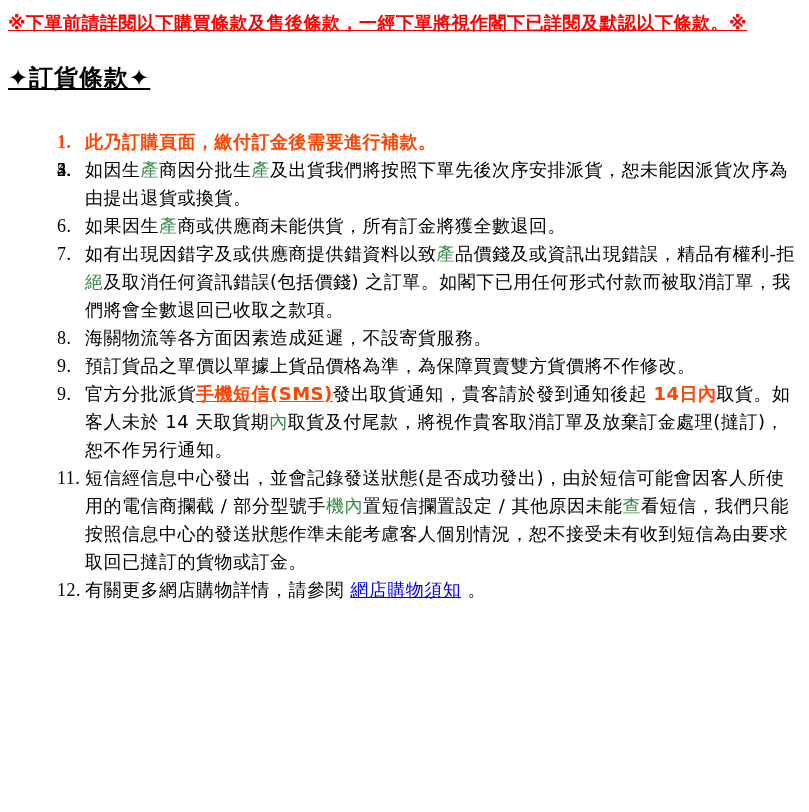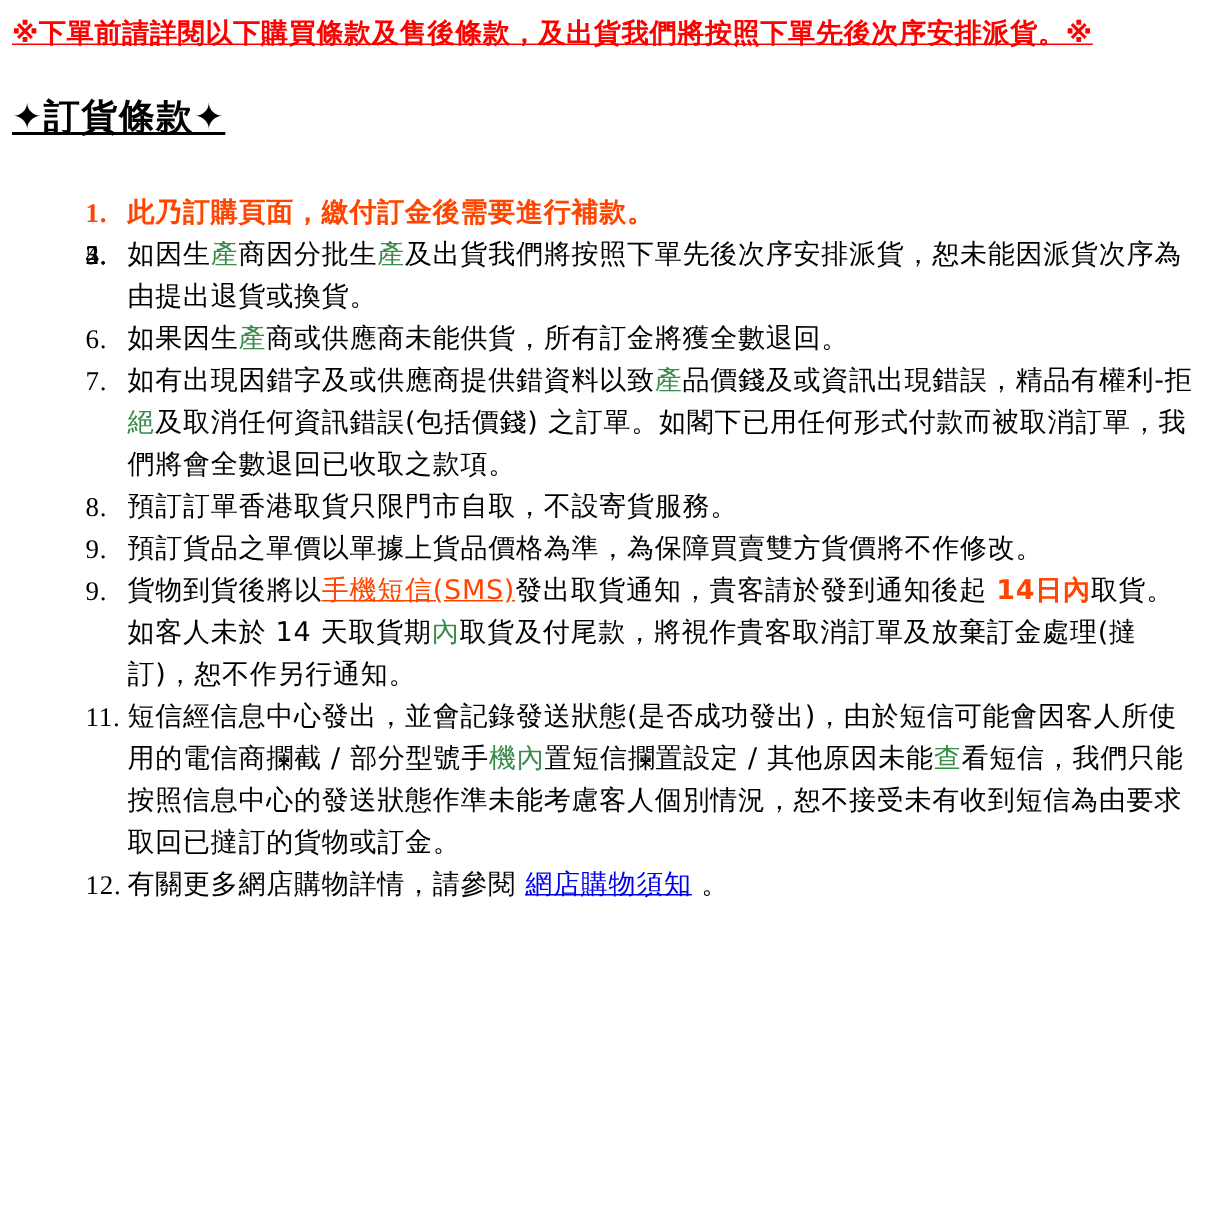--- a/index.html
+++ b/index.html
@@ -49,52 +49,52 @@
   }
 
   .seg.normal { color: #000000; }
   .num.highlight,
   .seg.highlight {
     color: #ff4500;
     font-weight: bold;
   }
   .seg.highlight-underline {
     color: #ff4500;
-    font-weight: normal;
+    font-weight: bold;
     text-decoration: underline;
   }
   .seg.link {
     color: #0000ee;
     cursor: pointer;
   }
   
   .alt {
     color: #3a8a4a;
     font-family: "DejaVu Serif", "Liberation Serif", serif;
   }
 </style>
 </head>
 <body>
 
 <div class="page">
 
-  <div class="warning">※下單前請詳閱以下購買條款及售後條款，及出貨我們將按照下單先後次序安排派貨。※</div>
+  <div class="warning">※下單前請詳閱以下購買條款及售後條款，一經下單將視作閣下已詳閱及默認以下條款。※</div>
 
   <div>
     <span class="section-title">✦訂貨條款✦</span>
   </div>
 
   <div class="terms">
       <div class="term"><span class="num highlight">1.</span><span><span class="seg highlight">此乃訂購頁面，繳付訂金後需要進行補款。</span></span></div>
       <div class="term"><span class="num">2.</span></div>
       <div class="term"><span class="num">3.</span></div>
       <div class="term"><span class="num">4.</span></div>
       <div class="term"><span class="num">5.</span><span><span class="seg normal">如因生<span class="alt">產</span>商因分批生<span class="alt">產</span>及出貨我們將按照下單先後次序安排派貨，恕未能因派貨次序為由提出退貨或換貨。</span></span></div>
       <div class="term"><span class="num">6.</span><span><span class="seg normal">如果因生<span class="alt">產</span>商或供應商未能供貨，所有訂金將獲全數退回。</span></span></div>
       <div class="term"><span class="num">7.</span><span><span class="seg normal">如有出現因錯字及或供應商提供錯資料以致<span class="alt">產</span>品價錢及或資訊出現錯誤，精品有權利-拒<span class="alt">絕</span>及取消任何資訊錯誤(包括價錢) 之訂單。如閣下已用任何形式付款而被取消訂單，我們將會全數退回已收取之款項。</span></span></div>
-      <div class="term"><span class="num">8.</span><span><span class="seg normal">預訂訂單香港取貨只限門市自取，不設寄貨服務。</span></span></div>
+      <div class="term"><span class="num">8.</span><span><span class="seg normal">海關物流等各方面因素造成延遲，不設寄貨服務。</span></span></div>
       <div class="term"><span class="num">9.</span><span><span class="seg normal">預訂貨品之單價以單據上貨品價格為準，為保障買賣雙方貨價將不作修改。</span></span></div>
-      <div class="term"><span class="num">9.</span><span><span class="seg normal">貨物到貨後將以</span><span class="seg highlight-underline">手機短信(SMS)</span><span class="seg normal">發出取貨通知，貴客請於發到通知後起 </span><span class="seg highlight">14日內</span><span class="seg normal">取貨。如客人未於 14 天取貨期<span class="alt">內</span>取貨及付尾款，將視作貴客取消訂單及放棄訂金處理(撻訂)，恕不作另行通知。</span></span></div>
+      <div class="term"><span class="num">9.</span><span><span class="seg normal">官方分批派貨</span><span class="seg highlight-underline">手機短信(SMS)</span><span class="seg normal">發出取貨通知，貴客請於發到通知後起 </span><span class="seg highlight">14日內</span><span class="seg normal">取貨。如客人未於 14 天取貨期<span class="alt">內</span>取貨及付尾款，將視作貴客取消訂單及放棄訂金處理(撻訂)，恕不作另行通知。</span></span></div>
       <div class="term"><span class="num">11.</span><span><span class="seg normal">短信經信息中心發出，並會記錄發送狀態(是否成功發出)，由於短信可能會因客人所使用的電信商攔截 / 部分型號手<span class="alt">機</span><span class="alt">內</span>置短信攔置設定 / 其他原因未能<span class="alt">查</span>看短信，我們只能按照信息中心的發送狀態作準未能考慮客人個別情況，恕不接受未有收到短信為由要求取回已撻訂的貨物或訂金。</span></span></div>
       <div class="term"><span class="num">12.</span><span><span class="seg normal">有關更多網店購物詳情，請參閱 </span><a class="seg link" href="#">網店購物須知</a><span class="seg normal"> 。</span></span></div>
     </div>
 
 </div>
 
 </body></html>

